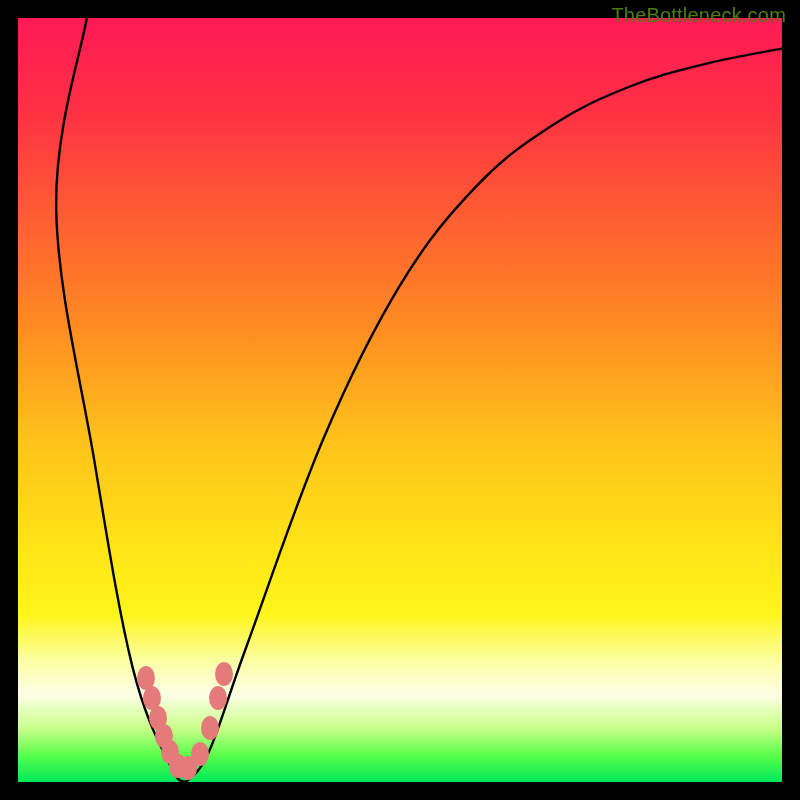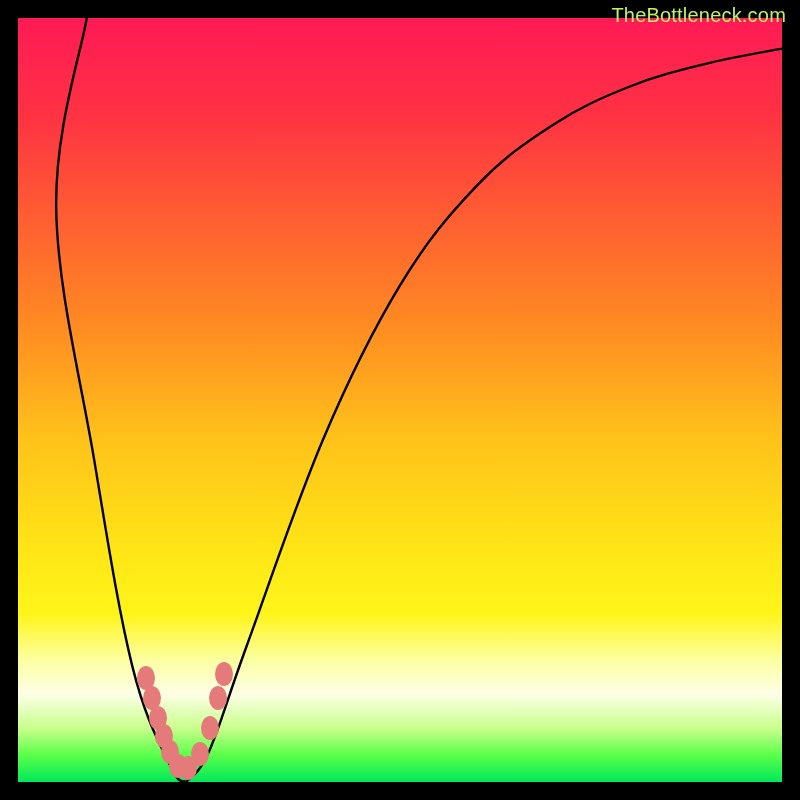--- a/index.html
+++ b/index.html
@@ -20,21 +20,21 @@
     background: #000;
   }
   .plot {
     position: absolute;
     box-sizing: border-box;
   }
   .watermark {
     position: absolute;
     top: 4px;
     right: 14px;
-    color: #bef264;
+    color: #4d7c0f;
     font-size: 20px;
     letter-spacing: 0.2px;
     user-select: none;
   }
   svg { display: block; }
 </style>
 </head>
 <body>
 
 <div class="frame">

